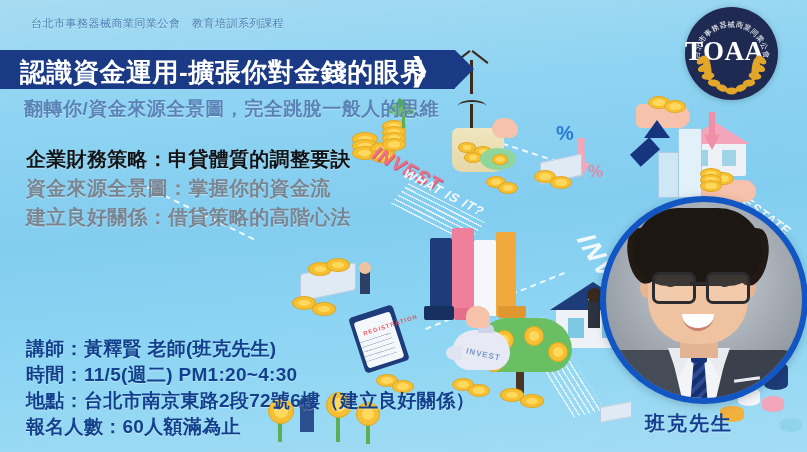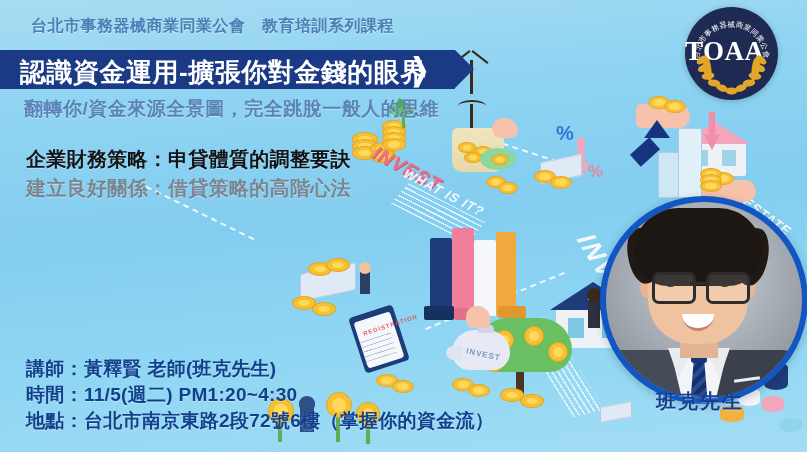--- a/index.html
+++ b/index.html
@@ -28,21 +28,21 @@
 
   
   .bar{position:absolute;border-radius:2px 2px 0 0;}
 
   
   .leaf{position:absolute;border-radius:50% 0 50% 50%;}
 
   
   .org-line{
     position:absolute;left:31px;top:16px;
-    font-size:16px;font-weight:700;color:#4a80b5;letter-spacing:.5px;
+    font-size:11px;font-weight:400;color:#4a80b5;letter-spacing:.5px;
     text-shadow:0 1px 0 rgba(255,255,255,.45);
   }
 
   
   .title-band{
     position:absolute;left:0;top:50px;width:455px;height:39px;
     background:#1b3a85;
   }
   .title-band:after{ 
     content:"";position:absolute;right:-19px;top:0;
@@ -67,21 +67,21 @@
     text-shadow:0 1px 0 rgba(255,255,255,.4);
   }
 
   
   .bullets{position:absolute;left:26px;top:145px;}
   .bline{font-size:20px;font-weight:700;line-height:29px;letter-spacing:.3px;white-space:nowrap;}
   .bline.dark{color:#111418;text-shadow:0 1px 0 rgba(255,255,255,.35);}
   .bline.gray{color:#7b8591;text-shadow:0 1px 0 rgba(255,255,255,.35);}
 
   
-  .info{position:absolute;left:26px;top:336px;margin-top:20px;}
+  .info{position:absolute;left:26px;top:336px;}
   .iline{
     font-size:19px;font-weight:700;line-height:26px;color:#12408c;
     letter-spacing:.3px;white-space:nowrap;
     text-shadow:0 1px 0 rgba(255,255,255,.35);
   }
 
   
   .speaker{
     position:absolute;left:600px;top:196px;width:196px;height:196px;
     border-radius:50%;border:6px solid #1256c4;
@@ -105,21 +105,21 @@
   .sp-suit-l{left:6px;top:148px;width:92px;height:56px;background:#454b57;transform:skewX(10deg);border-radius:14px 0 0 0;}
   .sp-suit-r{left:90px;top:148px;width:96px;height:56px;background:#3a414d;transform:skewX(-10deg);border-radius:0 14px 0 0;}
   .sp-shirt{left:64px;top:146px;width:58px;height:54px;background:#f2f4f7;clip-path:polygon(0 0,100% 0,78% 100%,22% 100%);}
   .sp-collar-l{left:62px;top:146px;width:26px;height:30px;background:#e8ebef;clip-path:polygon(0 0,100% 0,40% 100%);}
   .sp-collar-r{left:98px;top:146px;width:26px;height:30px;background:#e8ebef;clip-path:polygon(0 0,100% 0,60% 100%);}
   .sp-tie{left:84px;top:156px;width:18px;height:48px;background:repeating-linear-gradient(135deg,#15306e 0 5px,#2b4a92 5px 9px);clip-path:polygon(22% 0,78% 0,100% 100%,0 100%);}
   .sp-tieknot{left:85px;top:150px;width:16px;height:11px;background:#16347a;border-radius:3px;}
   .sp-pocket{left:128px;top:176px;width:26px;height:3px;background:#e9edf1;transform:rotate(-8deg);}
 
   .speaker-name{
-    position:absolute;left:645px;top:388px;width:110px;text-align:center;
+    position:absolute;left:645px;top:410px;width:110px;text-align:left;
     font-size:20px;font-weight:700;color:#14408f;letter-spacing:2px;
     text-shadow:0 1px 0 rgba(255,255,255,.4);
   }
 
   
   .logo{
     position:absolute;left:685px;top:7px;width:93px;height:93px;
     border-radius:50%;background:#1e2a52;
     box-shadow:0 1px 6px rgba(0,0,0,.22);
   }
@@ -303,27 +303,29 @@
 
   <div class="title-band">
     <div class="title-text">認識資金運用-擴張你對金錢的眼界</div>
     <div class="title-chev">❯</div>
   </div>
 
   <div class="subtitle">翻轉你/資金來源全景圖，完全跳脫一般人的思維</div>
 
   <div class="bullets">
     <div class="bline dark">企業財務策略：申貸體質的調整要訣</div>
+    <div class="bline gray">資金來源全景圖：掌握你的資金流</div>
     <div class="bline gray">建立良好關係：借貸策略的高階心法</div>
   </div>
 
   <div class="info">
     <div class="iline">講師：黃釋賢 老師(班克先生)</div>
     <div class="iline">時間：11/5(週二) PM1:20~4:30</div>
-    <div class="iline">地點：台北市南京東路2段72號6樓（掌握你的資金流）</div>
+    <div class="iline">地點：台北市南京東路2段72號6樓（建立良好關係）</div>
+    <div class="iline">報名人數：60人額滿為止</div>
   </div>
 
   <div class="speaker">
     <div class="sp sp-suit-l"></div>
     <div class="sp sp-suit-r"></div>
     <div class="sp sp-shirt"></div>
     <div class="sp sp-collar-l"></div>
     <div class="sp sp-collar-r"></div>
     <div class="sp sp-tie"></div>
     <div class="sp sp-tieknot"></div>

